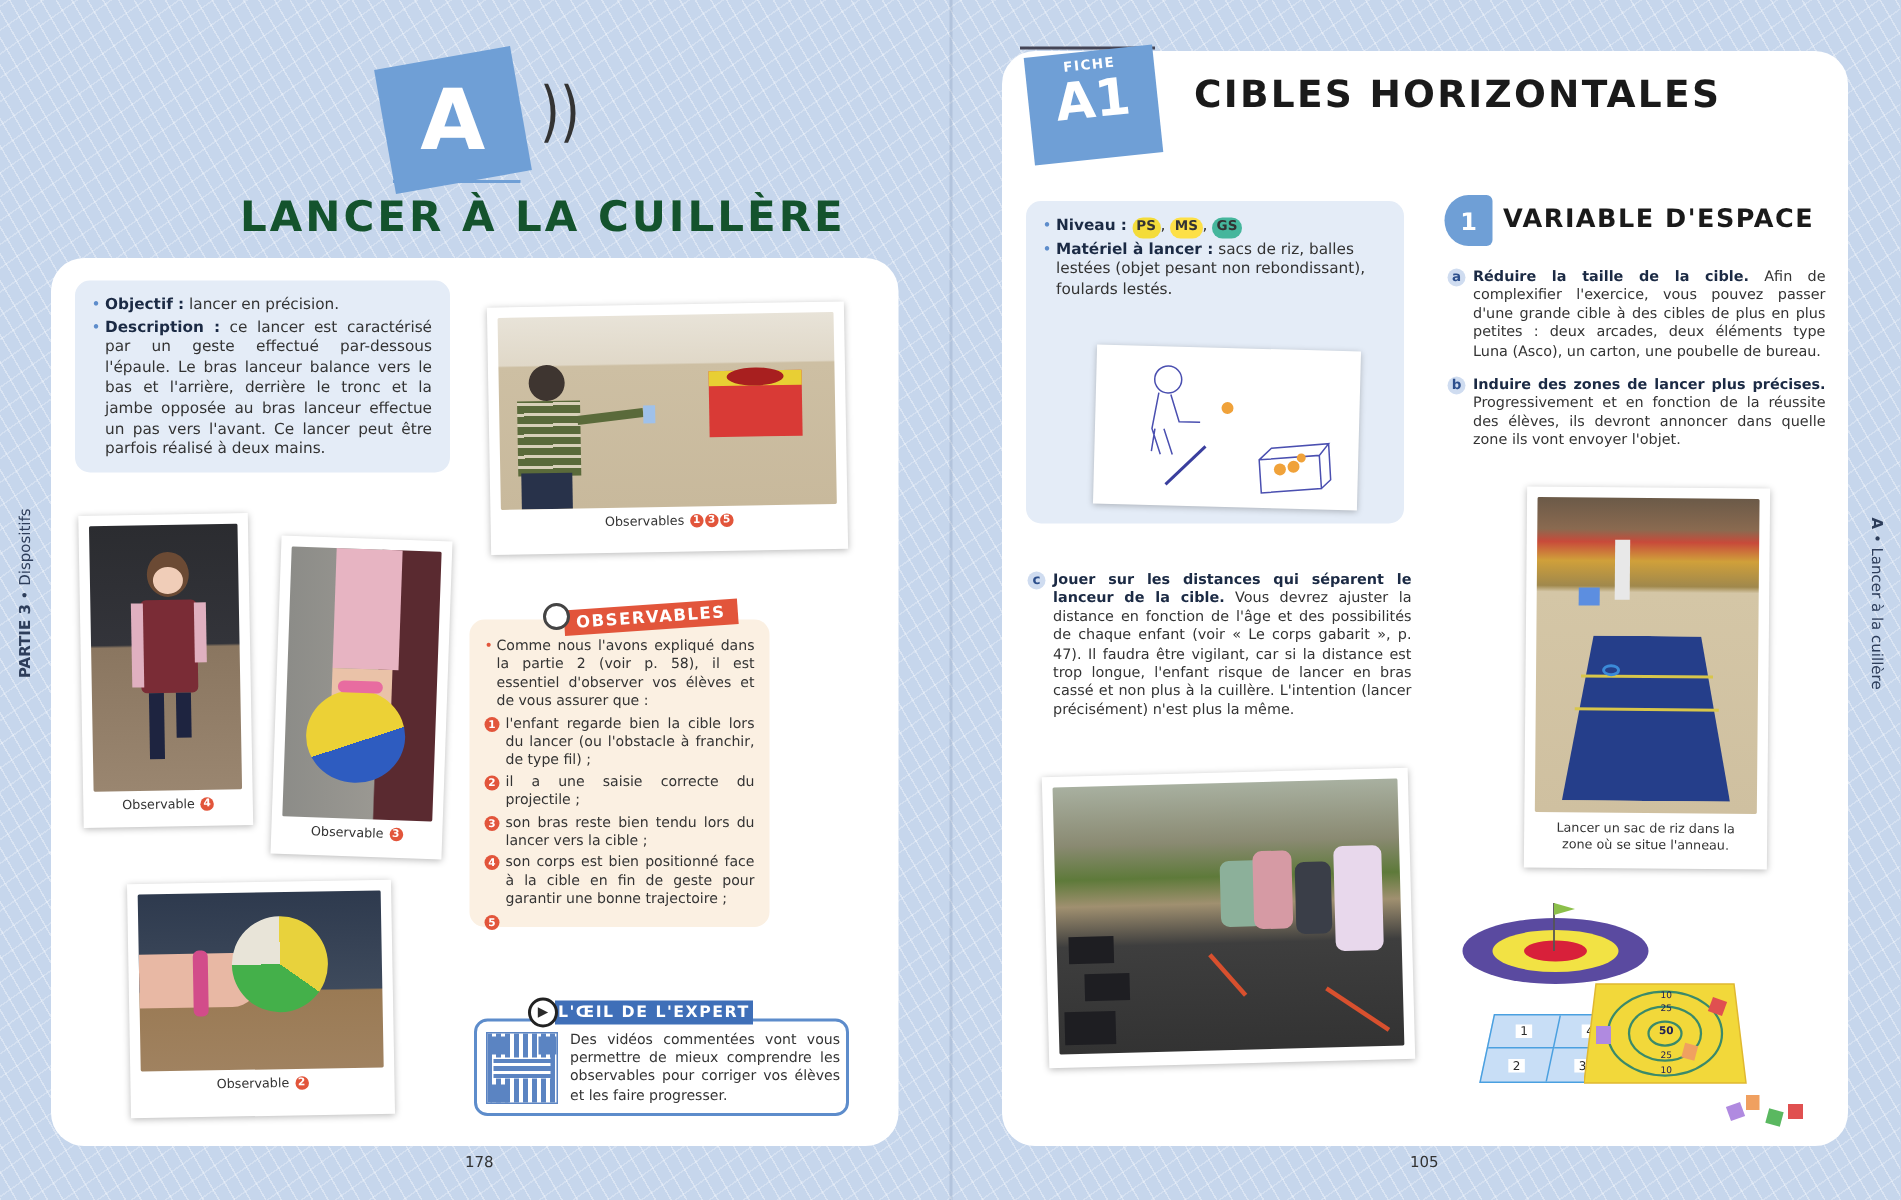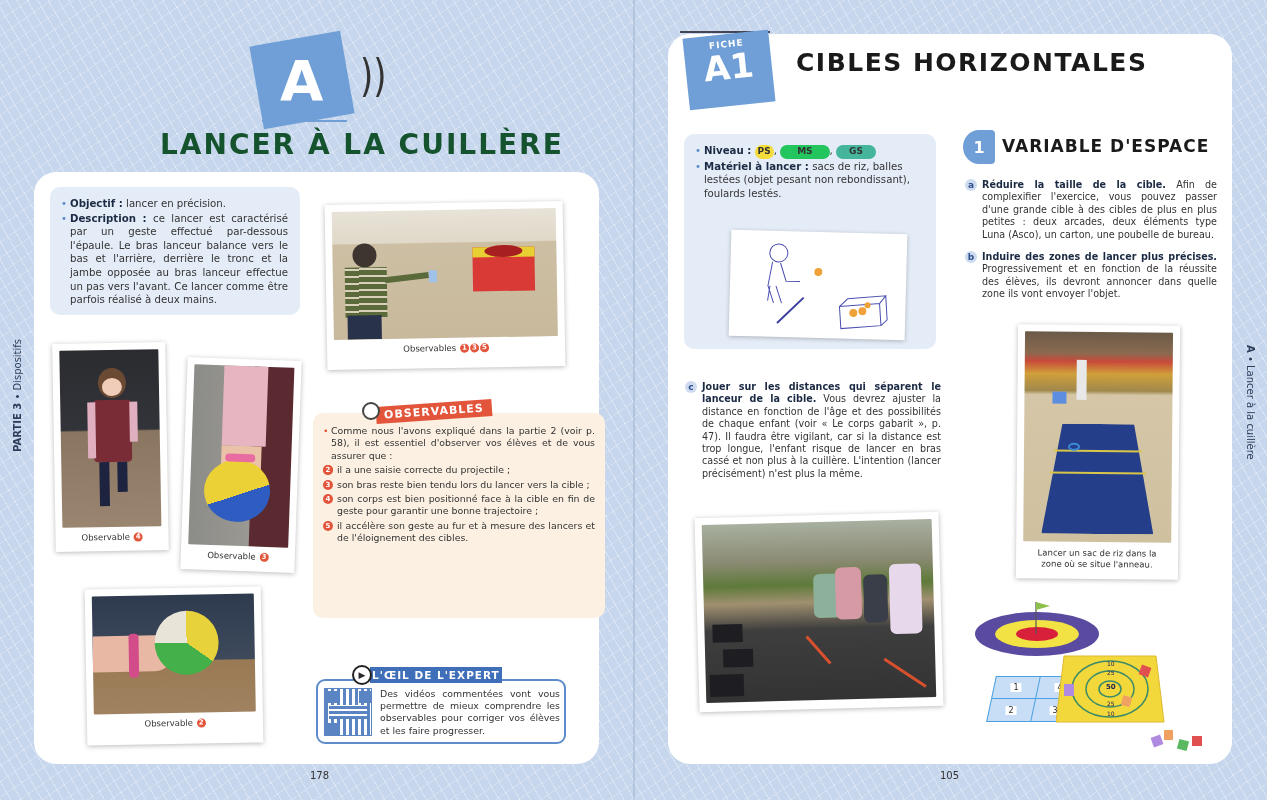--- a/index.html
+++ b/index.html
@@ -30,21 +30,21 @@
 .info-box{position:absolute;background:#e4ecf7;border-radius:10px;padding:10px 12px 8px 12px;font-size:10.2px;line-height:13.6px;color:#333}
 .info-box p{position:relative;padding-left:8px;margin-bottom:1px;text-align:justify}
 .info-box p:before{content:"•";position:absolute;left:-1px;color:#5d8ccb}
 .info-box b{color:#1b2a44}
 
 .photo{position:absolute;background:#fff;box-shadow:0 1px 5px rgba(0,0,0,.28);padding:7px 7px 0 7px}
 .photo .img{width:100%;border-radius:1px}
 .photo .cap{font-size:8.5px;color:#333;text-align:center;padding:5px 0 6px;line-height:11px}
 .num{display:inline-block;width:9px;height:9px;border-radius:50%;background:#e2553b;color:#fff;font-size:7px;line-height:9px;text-align:center;font-weight:bold;margin-left:1px;vertical-align:middle}
 
-.obs-box{position:absolute;left:313px;top:413px;width:292px;height:205px;background:#fbf0e2;border-radius:10px;padding:12px 10px 8px 10px;font-size:9.4px;line-height:12.4px;color:#333}
+.obs-box{position:absolute;left:313px;top:413px;width:200px;height:205px;background:#fbf0e2;border-radius:10px;padding:12px 10px 8px 10px;font-size:9.4px;line-height:12.4px;color:#333}
 .obs-head{position:absolute;left:362px;top:401px;height:20px;display:flex;align-items:center}
 .obs-head .label{background:#e2553b;color:#fff;font-size:11px;font-weight:bold;letter-spacing:1px;padding:2px 8px;transform:rotate(-4deg)}
 .mag{width:18px;height:18px;border:2px solid #444;border-radius:50%;background:#fff;margin-right:-4px;z-index:2;position:relative}
 .obs-box .intro{padding-left:8px;position:relative;text-align:justify;margin-bottom:2px}
 .obs-box .intro:before{content:"•";color:#e2553b;position:absolute;left:0}
 .obs-item{position:relative;padding-left:14px;margin-bottom:2px;text-align:justify}
 .obs-item .n{position:absolute;left:0;top:1px;width:10px;height:10px;border-radius:50%;background:#e2553b;color:#fff;font-size:7px;line-height:10px;text-align:center;font-weight:bold}
 
 .expert-box{position:absolute;left:316px;top:679px;width:250px;height:65px;border:2px solid #5d8ccb;border-radius:9px;background:#fff}
 .expert-head{position:absolute;left:352px;top:665px;display:flex;align-items:center}
@@ -90,21 +90,21 @@
     <span>A</span>
   </div>
 <div class="waves">))</div>
 <div class="badge-line"></div>
 <div class="title-left">LANCER À LA CUILLÈRE</div>
 
 <div class="page page-left"></div>
 
 <div class="info-box" style="left:50px;top:187px;width:250px;height:128px">
   <p><b>Objectif :</b><span> lancer en précision.</span></p>
-  <p><b>Description :</b><span> ce lancer est caractérisé par un geste effectué par-dessous l'épaule. Le bras lanceur balance vers le bas et l'arrière, derrière le tronc et la jambe opposée au bras lanceur effectue un pas vers l'avant. Ce lancer comme être parfois réalisé à deux mains.</span></p>
+  <p><b>Description :</b><span> ce lancer est caractérisé par un geste effectué par-dessous l'épaule. Le bras lanceur balance vers le bas et l'arrière, derrière le tronc et la jambe opposée au bras lanceur effectue un pas vers l'avant. Ce lancer peut être parfois réalisé à deux mains.</span></p>
 </div>
 
 <div class="photo" style="left:326px;top:203px;width:238px;height:165px;transform:rotate(-1deg)">
   <div class="img" style="height:128px;background:linear-gradient(180deg,#e8e3d8 0%,#e0d8c8 25%,#cdbfa3 26%,#c8b99c 100%);position:relative;overflow:hidden">
     <div style="position:absolute;left:140px;top:38px;width:62px;height:44px;background:#d93a36;border-top:10px solid #e8cf34"></div>
     <div style="position:absolute;left:152px;top:36px;width:38px;height:12px;border-radius:50%;background:#a81f1f"></div>
     <div style="position:absolute;left:20px;top:32px;width:24px;height:24px;border-radius:50%;background:#3e3530"></div>
     <div style="position:absolute;left:12px;top:56px;width:42px;height:50px;background:repeating-linear-gradient(0deg,#5a6a3a 0 5px,#d8d0b8 5px 7px)"></div>
     <div style="position:absolute;left:14px;top:104px;width:34px;height:24px;background:#28324a"></div>
     <div style="position:absolute;left:52px;top:64px;width:44px;height:6px;background:#5a6a3a;transform:rotate(-6deg)"></div>
@@ -140,25 +140,25 @@
   <div class="img" style="height:118px;background:linear-gradient(180deg,#2e3a4e 0%,#3e4a5c 55%,#9a7a54 56%,#a08260 100%);position:relative;overflow:hidden">
     <div style="position:absolute;left:0;top:40px;width:80px;height:36px;background:#e8b8a4;border-radius:0 18px 18px 0"></div>
     <div style="position:absolute;left:62px;top:16px;width:64px;height:64px;border-radius:50%;background:conic-gradient(#e8d23c 0 35%,#44b04a 35% 75%,#e8e4d8 75%)"></div>
     <div style="position:absolute;left:36px;top:38px;width:10px;height:44px;background:#d24c8a;border-radius:4px"></div>
   </div>
   <div class="cap"><span>Observable</span> <span class="num">2</span></div>
 </div>
 
 <div class="obs-box">
   <div class="intro">Comme nous l'avons expliqué dans la partie 2 (voir p. 58), il est essentiel d'observer vos élèves et de vous assurer que :</div>
-  <div class="obs-item"><span class="n">1</span></div>
+  <div class="obs-item"><span class="n">1</span><span>l'enfant regarde bien la cible lors du lancer (ou l'obstacle à franchir, de type fil) ;</span></div>
   <div class="obs-item"><span class="n">2</span><span>il a une saisie correcte du projectile ;</span></div>
   <div class="obs-item"><span class="n">3</span><span>son bras reste bien tendu lors du lancer vers la cible ;</span></div>
   <div class="obs-item"><span class="n">4</span><span>son corps est bien positionné face à la cible en fin de geste pour garantir une bonne trajectoire ;</span></div>
-  <div class="obs-item"><span class="n">5</span><span>il accélère son geste au fur et à mesure des lancers et de l'éloignement des cibles.</span></div>
+  <div class="obs-item"><span class="n">5</span></div>
 </div>
 <div class="obs-head">
   <div class="mag"></div>
   <div class="label">OBSERVABLES</div>
 </div>
 
 <div class="expert-box"></div>
 <div class="expert-head">
   <div class="play">▶</div>
   <div class="label">L'ŒIL DE L'EXPERT</div>
@@ -172,22 +172,22 @@
 <div class="fiche-line"></div>
 <div class="fiche-badge">
   <div class="f">FICHE</div>
   <div class="a">A1</div>
 </div>
 <div class="title-right">CIBLES HORIZONTALES</div>
 
 <div class="info-box" style="left:684px;top:134px;width:252px;height:215px">
   <p><b>Niveau :</b>
     <span style="display:inline-block;padding:0 3px;border-radius:8px;font-weight:bold;font-size:9px;background:#f4dc3a">PS</span>,
-    <span style="display:inline-block;padding:0 17px;border-radius:8px;font-weight:bold;font-size:9px;background:#22c55e">MS</span>,
-    <span style="display:inline-block;padding:0 13px;border-radius:8px;font-weight:bold;font-size:9px;background:#45b69c">GS</span>
+    <span style="display:inline-block;padding:0 3px;border-radius:8px;font-weight:bold;font-size:9px;background:#fde047">MS</span>,
+    <span style="display:inline-block;padding:0 3px;border-radius:8px;font-weight:bold;font-size:9px;background:#45b69c">GS</span>
   </p>
   <p style="text-align:left"><b>Matériel à lancer :</b><span> sacs de riz, balles lestées (objet pesant non rebondissant), foulards lestés.</span></p>
 </div>
 
 <div class="drawing">
   <svg width="176" height="106" viewBox="0 0 176 106">
     <g fill="none" stroke="#4a4fb0" stroke-width="1">
       <circle cx="48" cy="22" r="9"></circle>
       <path d="M42 31 L38 55 L44 72 M50 32 L56 50 L70 50 M40 55 L38 70 M46 55 L52 72"></path>
     </g>

